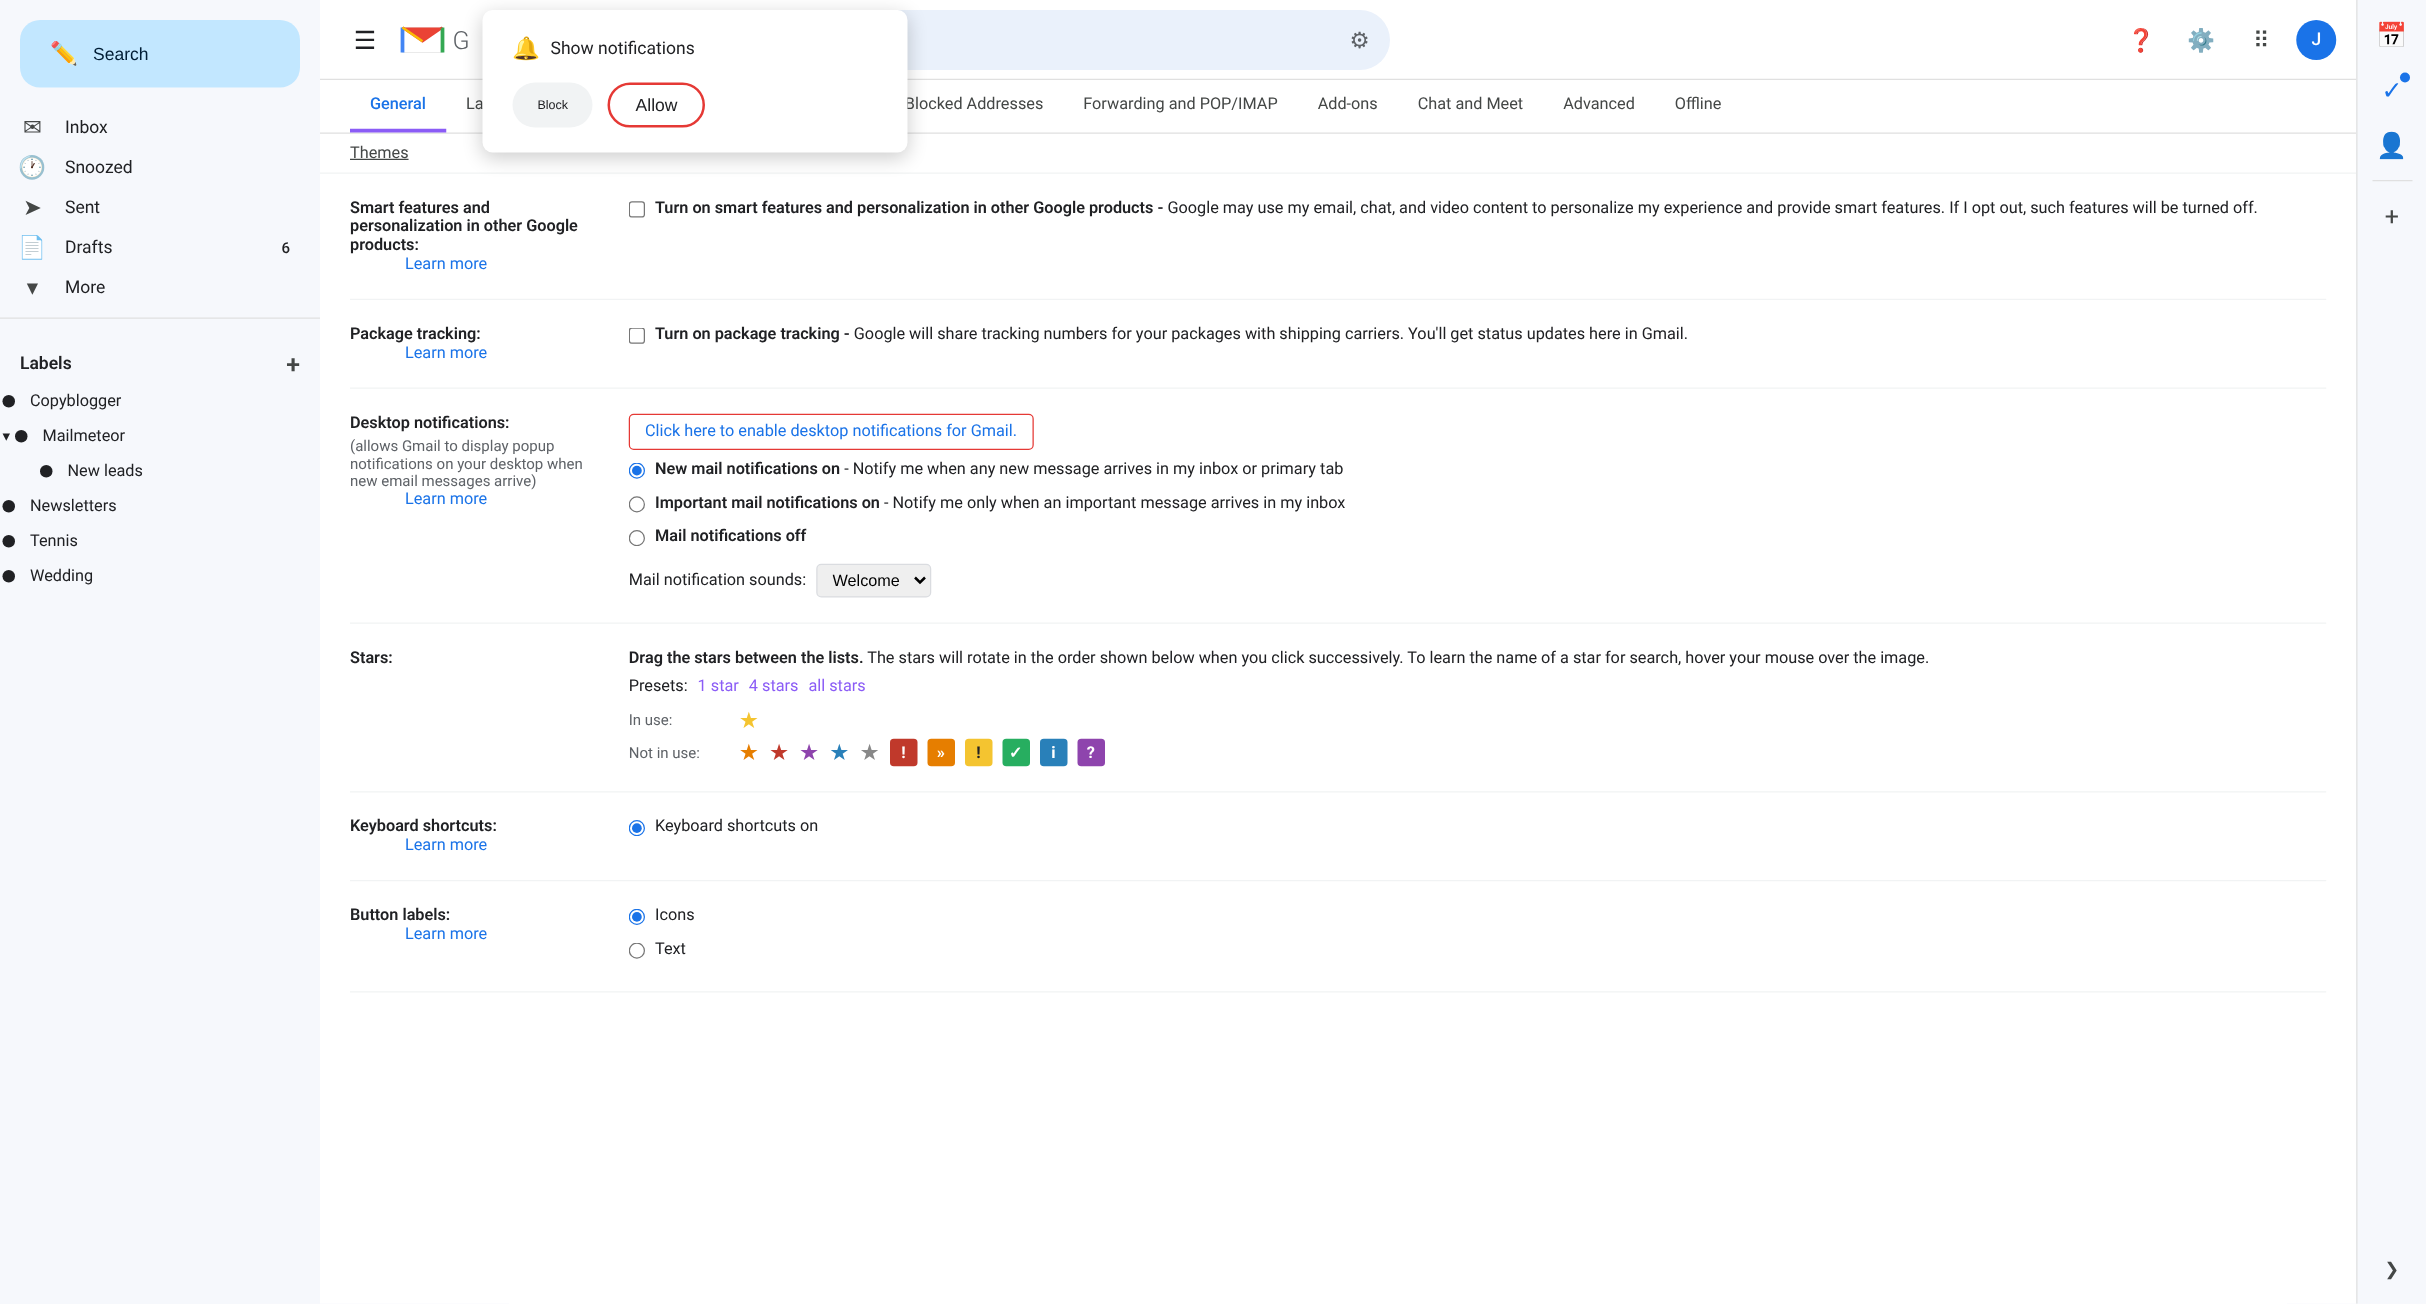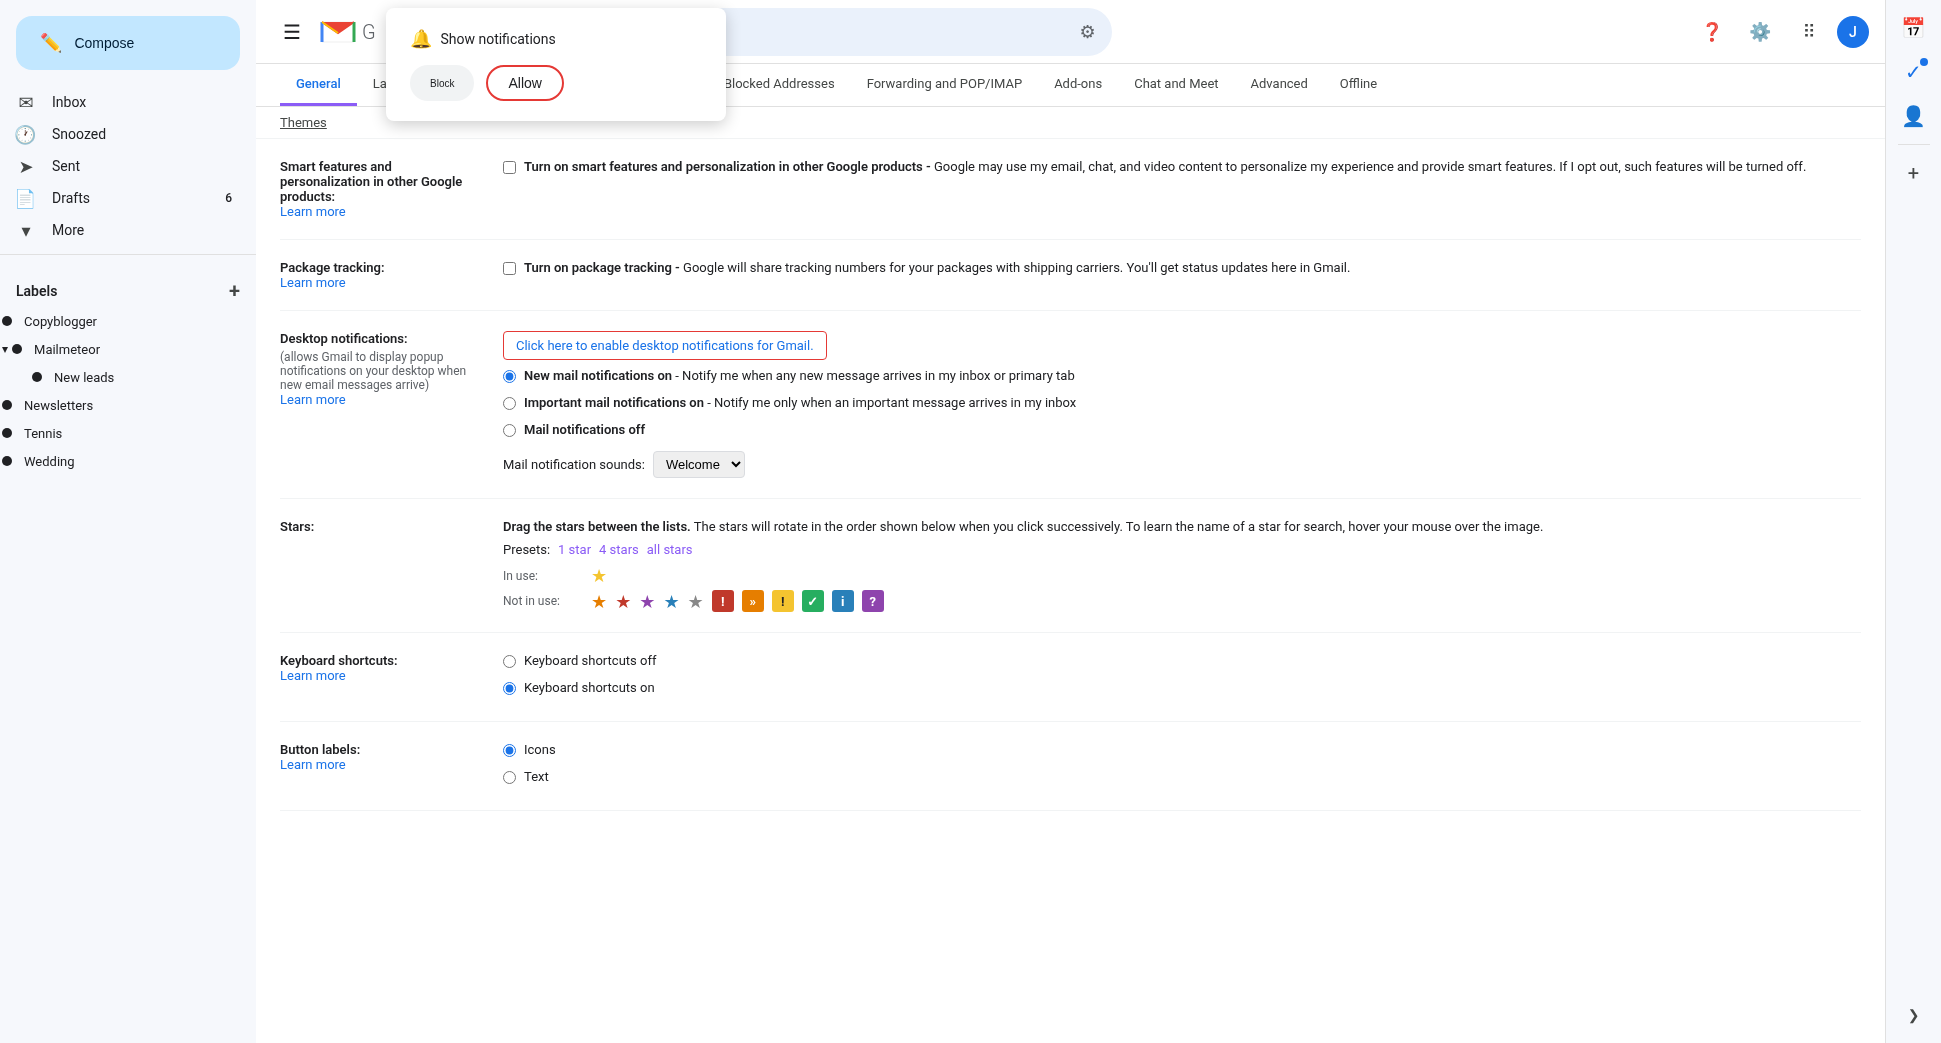--- a/index.html
+++ b/index.html
@@ -45,21 +45,21 @@
     .settings-content { flex: 1; overflow-y: auto; }
     .settings-tabs { border-bottom: 1px solid #e0e0e0; padding: 0 24px; display: flex; gap: 0; background: white; }
     .tab { padding: 12px 16px; font-size: 13px; color: #444746; cursor: pointer; border-bottom: 3px solid transparent; white-space: nowrap; }
     .tab.active { color: #1a73e8; border-bottom: 3px solid #8b5cf6; font-weight: 500; }
     .themes-row { padding: 8px 24px; font-size: 13px; color: #444746; border-bottom: 1px solid #f1f3f4; text-decoration: underline; }
 
     .settings-body { padding: 0 24px; }
     .setting-row { display: flex; padding: 20px 0; border-bottom: 1px solid #f1f3f4; gap: 23px; }
     .setting-label { width: 200px; min-width: 200px; font-size: 13px; font-weight: 600; color: #202124; }
     .setting-label .sub-text { font-weight: 400; font-size: 12px; color: #5f6368; margin-top: 4px; }
-    .setting-label .learn-more { color: #1a73e8; cursor: pointer; font-weight: 400; font-size: 13px; }
+    .setting-label .learn-more { color: #1a73e8; cursor: pointer; font-weight: 400; font-size: 13px; margin-left: 44px; }
     .setting-content { flex: 1; font-size: 13px; color: #202124; }
     .setting-content label { display: flex; align-items: flex-start; gap: 8px; margin-bottom: 6px; cursor: pointer; font-size: 13px; }
     .setting-content input[type="checkbox"] { margin-top: 2px; cursor: pointer; }
     .setting-content input[type="radio"] { margin-top: 2px; cursor: pointer; accent-color: #1a73e8; }
     .bold { font-weight: 600; }
     .enable-notif-link { display: inline-block; border: 1px solid #e53935; padding: 6px 12px; border-radius: 4px; color: #1a73e8; font-size: 13px; cursor: pointer; margin-bottom: 8px; text-decoration: none; }
 
     .radio-group { display: flex; flex-direction: column; gap: 6px; }
     .radio-item { display: flex; align-items: flex-start; gap: 8px; font-size: 13px; cursor: pointer; }
 
@@ -98,21 +98,21 @@
     .settings-content::-webkit-scrollbar { width: 8px; }
     .settings-content::-webkit-scrollbar-track { background: transparent; }
     .settings-content::-webkit-scrollbar-thumb { background: #dadce0; border-radius: 4px; }
   </style>
 </head>
 <body>
 
 <div class="sidebar">
   <button class="compose-btn">
     <span class="compose-icon">✏️</span>
-    <span>Compose</span>
+    <span>Search</span>
   </button>
 
   <div class="sidebar-item">
     <span class="icon">✉</span>
     <span>Inbox</span>
   </div>
   <div class="sidebar-item">
     <span class="icon">🕐</span>
     <span>Snoozed</span>
   </div>
@@ -327,24 +327,20 @@
       </div>
 
       <div class="setting-row">
         <div class="setting-label">
           <span class="bold">Keyboard shortcuts:</span><br>
           <a class="learn-more">Learn more</a>
         </div>
         <div class="setting-content">
           <div class="radio-group">
             <label class="radio-item">
-              <input type="radio" name="shortcuts" style="">
-              <span>Keyboard shortcuts off</span>
-            </label>
-            <label class="radio-item">
               <input type="radio" name="shortcuts" checked="" style="">
               <span>Keyboard shortcuts on</span>
             </label>
           </div>
         </div>
       </div>
 
       <div class="setting-row">
         <div class="setting-label">
           <span class="bold">Button labels:</span><br>

